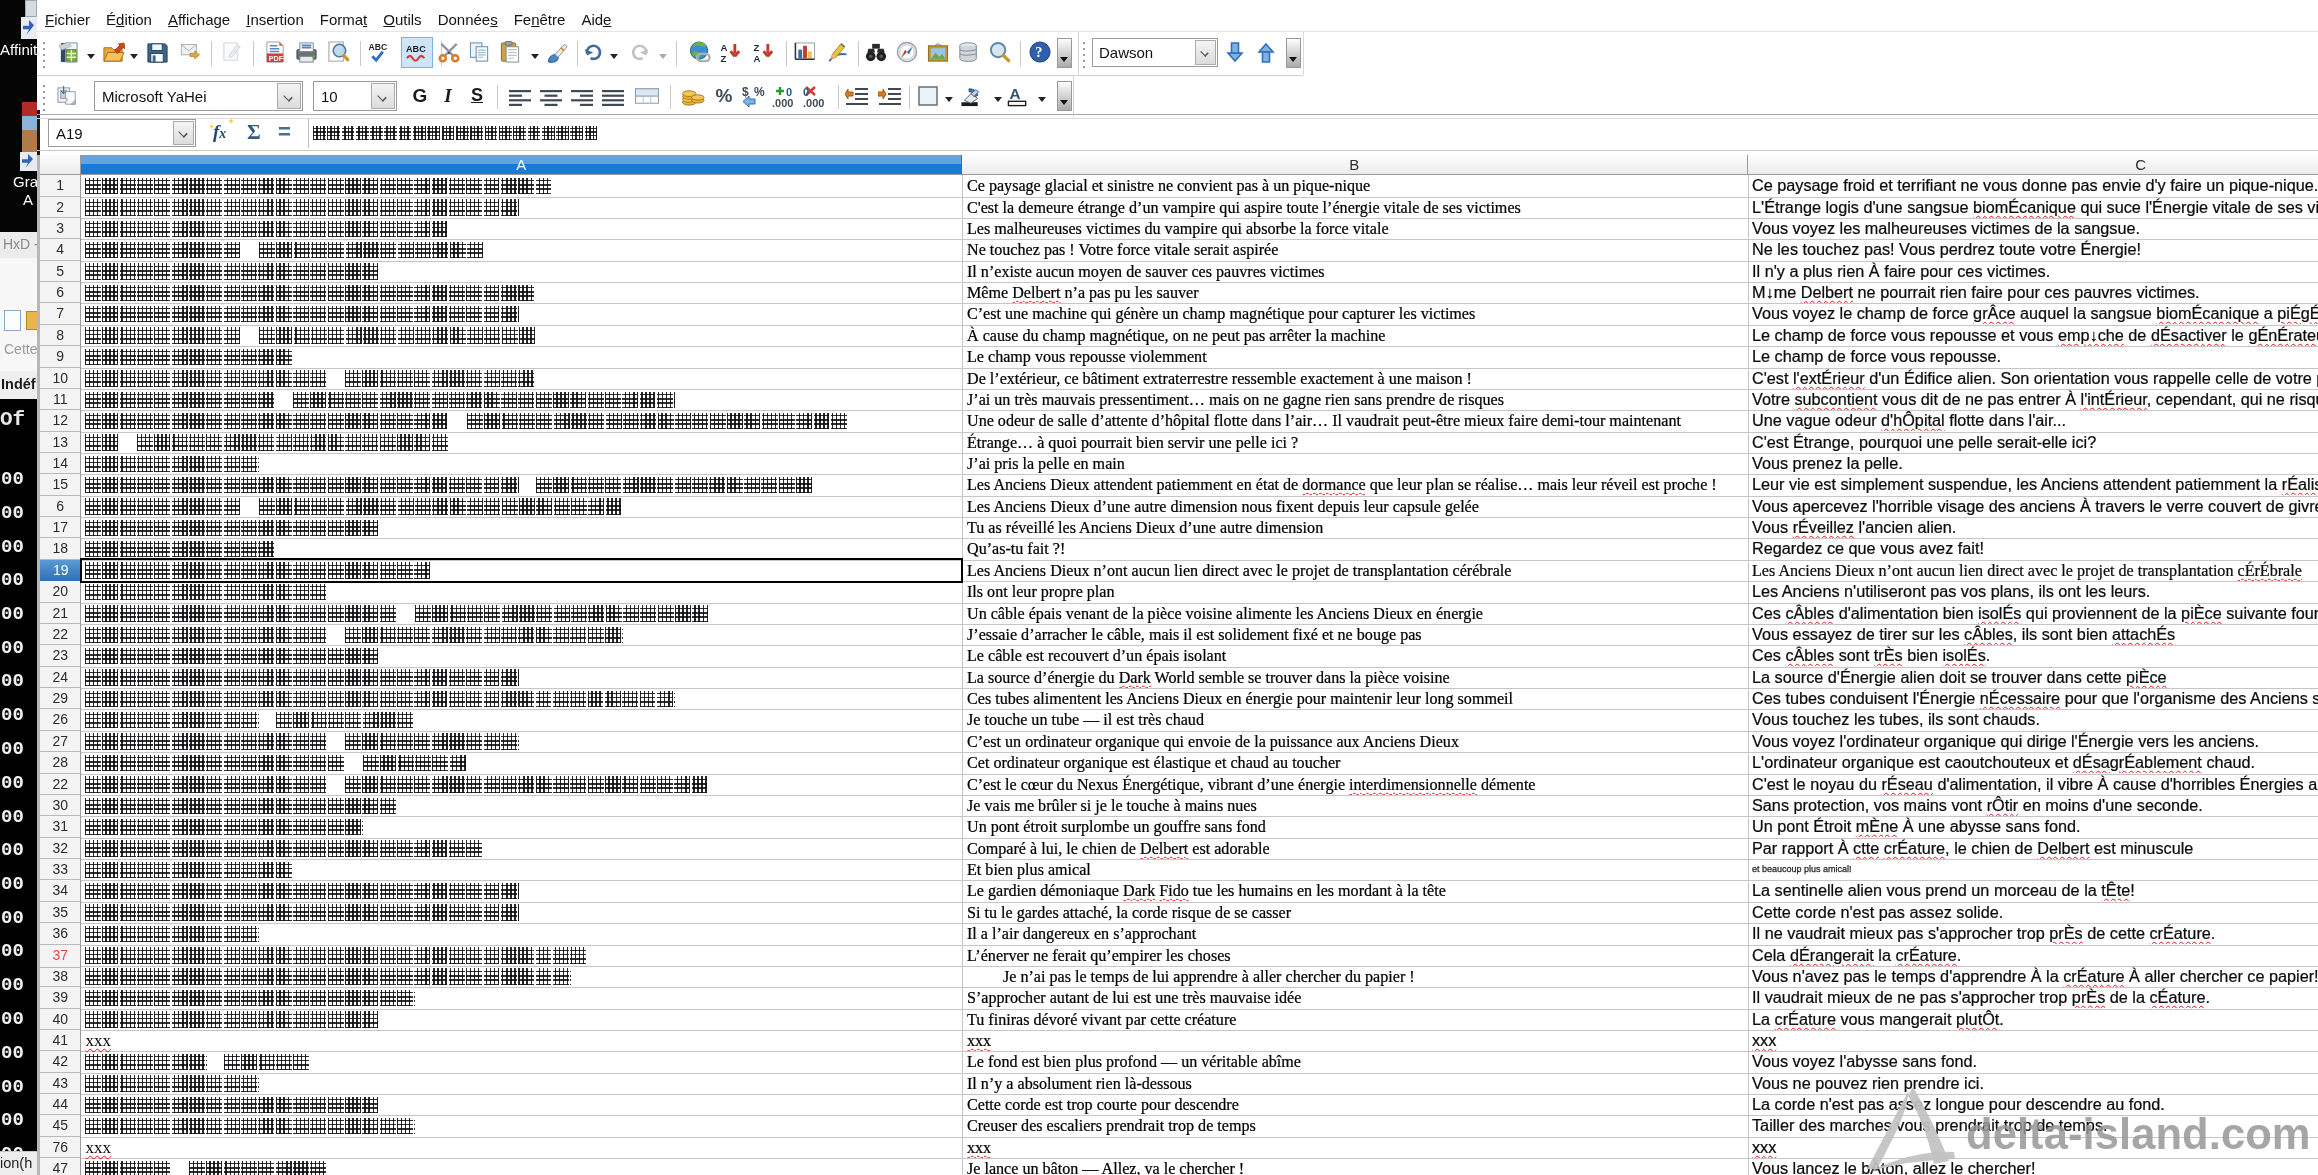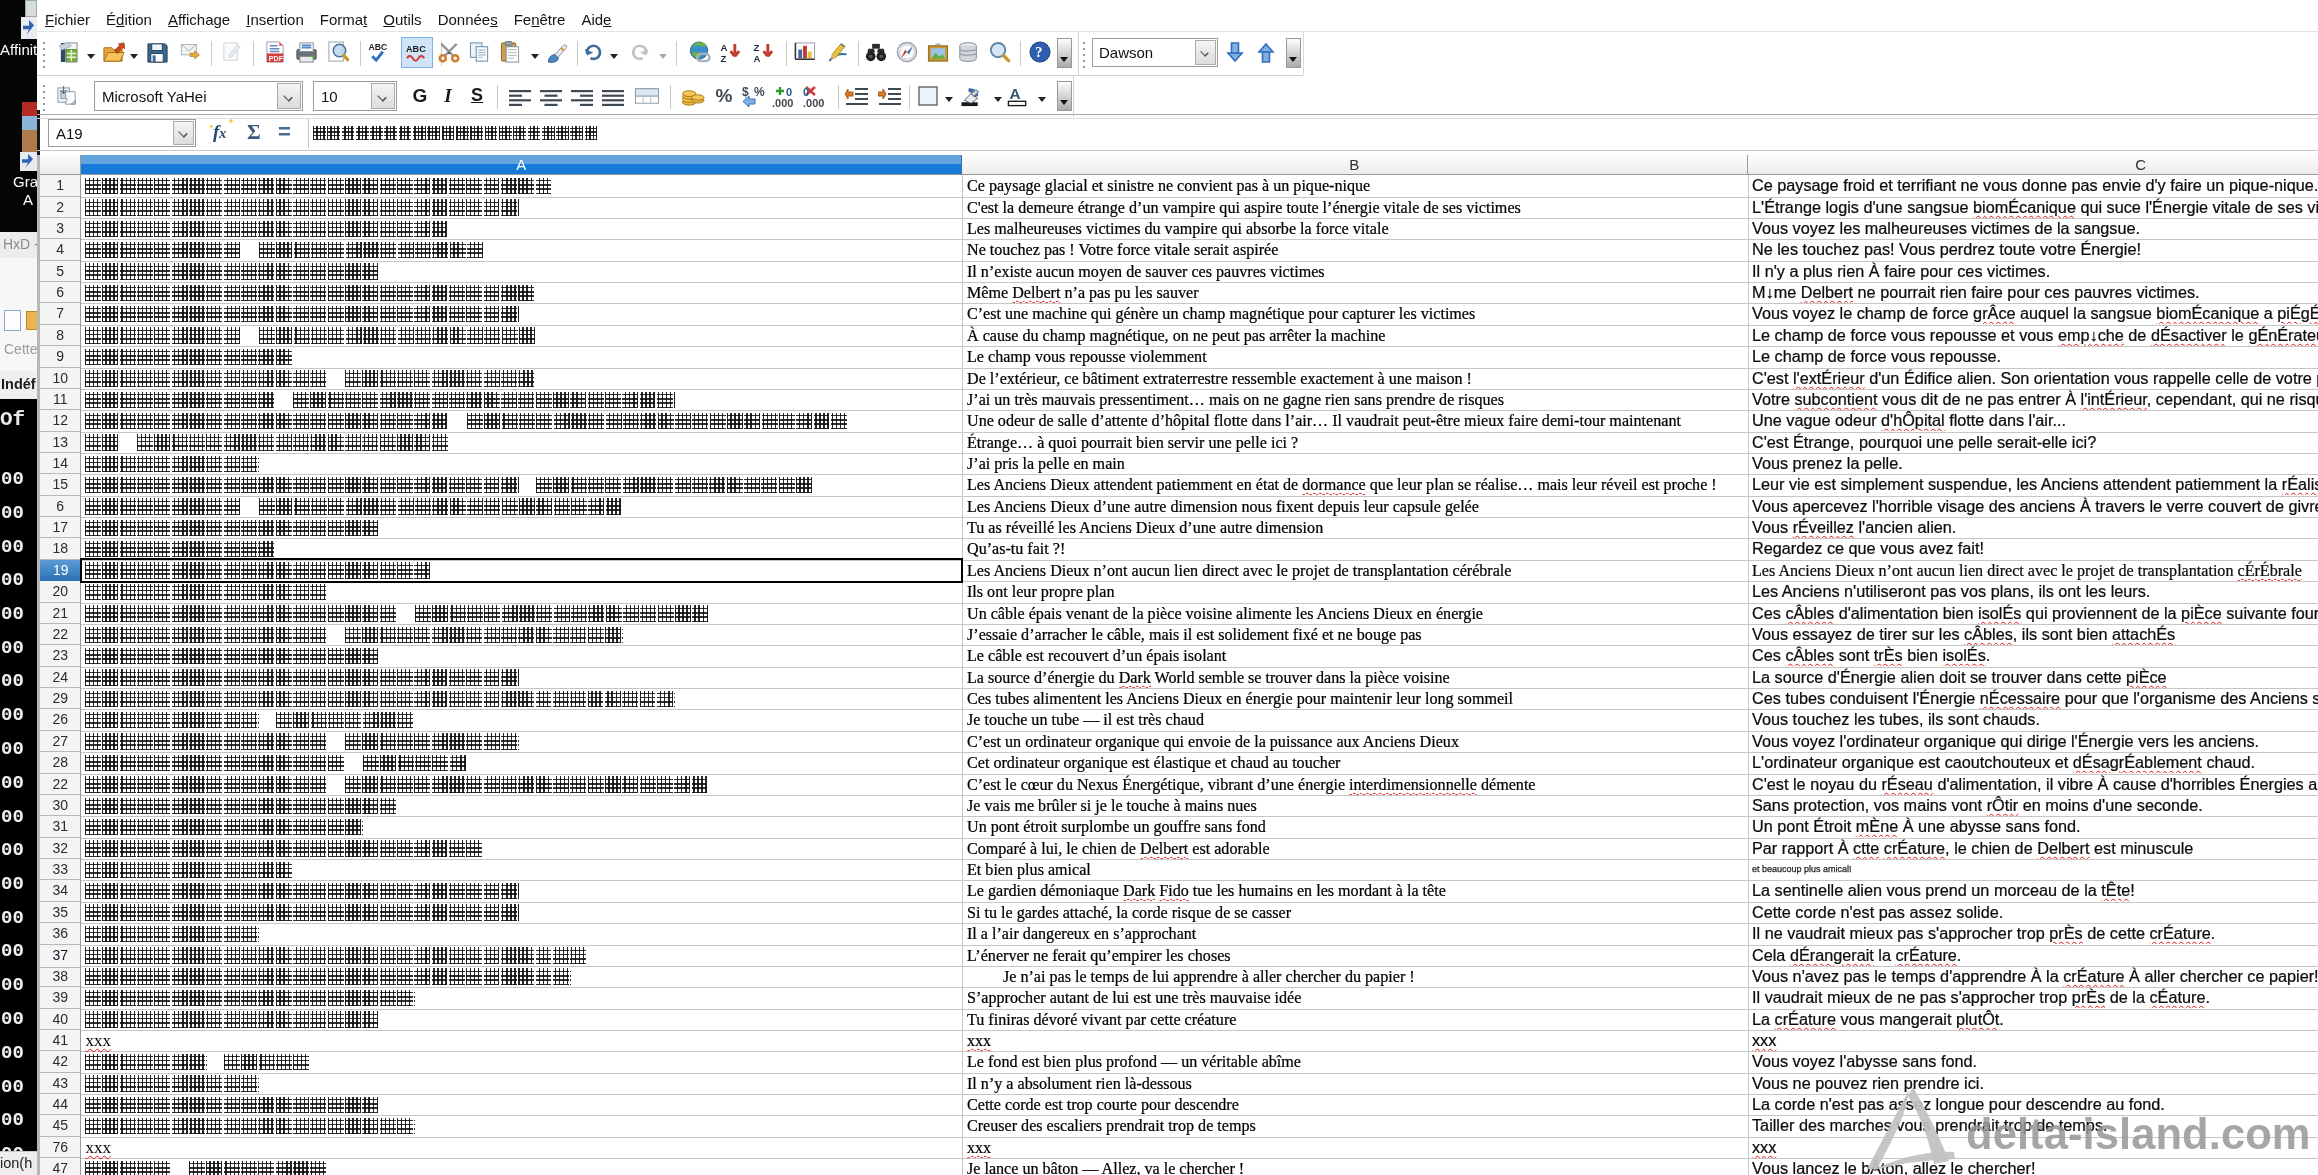--- a/index.html
+++ b/index.html
@@ -452,21 +452,21 @@
 <div class="ab" style="left:40.0px;top:730.82px;width:40.400000000000006px;height:21.37px;line-height:21.37px;border-bottom:1px solid #b9b9b9;font-size:14px;color:#2b2b2b;text-align:center">27</div>
 <div class="ab" style="left:40.0px;top:752.19px;width:40.400000000000006px;height:21.37px;line-height:21.37px;border-bottom:1px solid #b9b9b9;font-size:14px;color:#2b2b2b;text-align:center">28</div>
 <div class="ab" style="left:40.0px;top:773.56px;width:40.400000000000006px;height:21.37px;line-height:21.37px;border-bottom:1px solid #b9b9b9;font-size:14px;color:#2b2b2b;text-align:center">22</div>
 <div class="ab" style="left:40.0px;top:794.93px;width:40.400000000000006px;height:21.37px;line-height:21.37px;border-bottom:1px solid #b9b9b9;font-size:14px;color:#2b2b2b;text-align:center">30</div>
 <div class="ab" style="left:40.0px;top:816.30px;width:40.400000000000006px;height:21.37px;line-height:21.37px;border-bottom:1px solid #b9b9b9;font-size:14px;color:#2b2b2b;text-align:center">31</div>
 <div class="ab" style="left:40.0px;top:837.67px;width:40.400000000000006px;height:21.37px;line-height:21.37px;border-bottom:1px solid #b9b9b9;font-size:14px;color:#2b2b2b;text-align:center">32</div>
 <div class="ab" style="left:40.0px;top:859.04px;width:40.400000000000006px;height:21.37px;line-height:21.37px;border-bottom:1px solid #b9b9b9;font-size:14px;color:#2b2b2b;text-align:center">33</div>
 <div class="ab" style="left:40.0px;top:880.41px;width:40.400000000000006px;height:21.37px;line-height:21.37px;border-bottom:1px solid #b9b9b9;font-size:14px;color:#2b2b2b;text-align:center">34</div>
 <div class="ab" style="left:40.0px;top:901.78px;width:40.400000000000006px;height:21.37px;line-height:21.37px;border-bottom:1px solid #b9b9b9;font-size:14px;color:#2b2b2b;text-align:center">35</div>
 <div class="ab" style="left:40.0px;top:923.15px;width:40.400000000000006px;height:21.37px;line-height:21.37px;border-bottom:1px solid #b9b9b9;font-size:14px;color:#2b2b2b;text-align:center">36</div>
-<div class="ab" style="left:40.0px;top:944.52px;width:40.400000000000006px;height:23px;line-height:21.37px;border-bottom:1px solid #b9b9b9;font-size:14px;color:#0f172a;text-align:center">37</div>
+<div class="ab" style="left:40.0px;top:944.52px;width:40.400000000000006px;height:23px;line-height:21.37px;border-bottom:1px solid #b9b9b9;font-size:14px;color:#ef4444;text-align:center">37</div>
 <div class="ab" style="left:40.0px;top:965.89px;width:40.400000000000006px;height:21.37px;line-height:21.37px;border-bottom:1px solid #b9b9b9;font-size:14px;color:#2b2b2b;text-align:center">38</div>
 <div class="ab" style="left:40.0px;top:987.26px;width:40.400000000000006px;height:21.37px;line-height:21.37px;border-bottom:1px solid #b9b9b9;font-size:14px;color:#2b2b2b;text-align:center">39</div>
 <div class="ab" style="left:40.0px;top:1008.63px;width:40.400000000000006px;height:21.37px;line-height:21.37px;border-bottom:1px solid #b9b9b9;font-size:14px;color:#2b2b2b;text-align:center">40</div>
 <div class="ab" style="left:40.0px;top:1030.00px;width:40.400000000000006px;height:21.37px;line-height:21.37px;border-bottom:1px solid #b9b9b9;font-size:14px;color:#2b2b2b;text-align:center">41</div>
 <div class="ab" style="left:40.0px;top:1051.37px;width:40.400000000000006px;height:21.37px;line-height:21.37px;border-bottom:1px solid #b9b9b9;font-size:14px;color:#2b2b2b;text-align:center">42</div>
 <div class="ab" style="left:40.0px;top:1072.74px;width:40.400000000000006px;height:21.37px;line-height:21.37px;border-bottom:1px solid #b9b9b9;font-size:14px;color:#2b2b2b;text-align:center">43</div>
 <div class="ab" style="left:40.0px;top:1094.11px;width:40.400000000000006px;height:21.37px;line-height:21.37px;border-bottom:1px solid #b9b9b9;font-size:14px;color:#2b2b2b;text-align:center">44</div>
 <div class="ab" style="left:40.0px;top:1115.48px;width:40.400000000000006px;height:21.37px;line-height:21.37px;border-bottom:1px solid #b9b9b9;font-size:14px;color:#2b2b2b;text-align:center">45</div>
 <div class="ab" style="left:40.0px;top:1136.85px;width:40.400000000000006px;height:21.37px;line-height:21.37px;border-bottom:1px solid #b9b9b9;font-size:14px;color:#2b2b2b;text-align:center">76</div>
 <div class="ab" style="left:40.0px;top:1158.22px;width:40.400000000000006px;height:21.37px;line-height:21.37px;border-bottom:1px solid #b9b9b9;font-size:14px;color:#2b2b2b;text-align:center">47</div>

